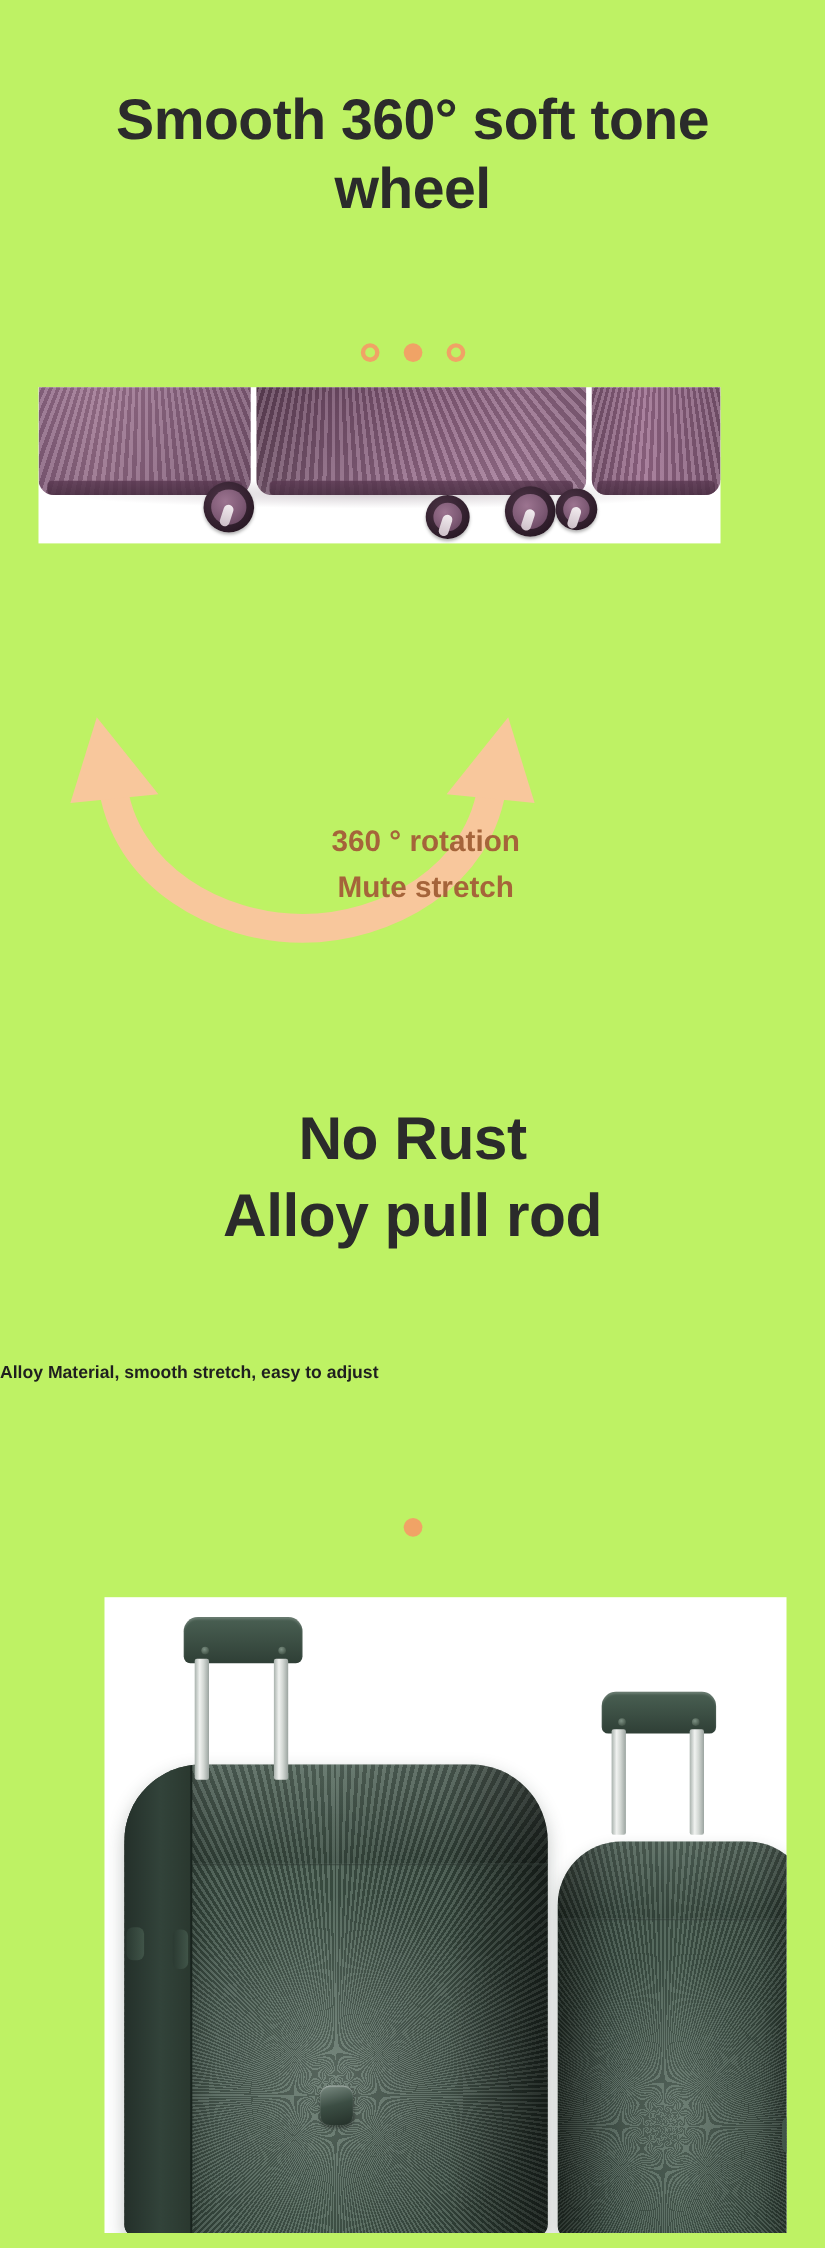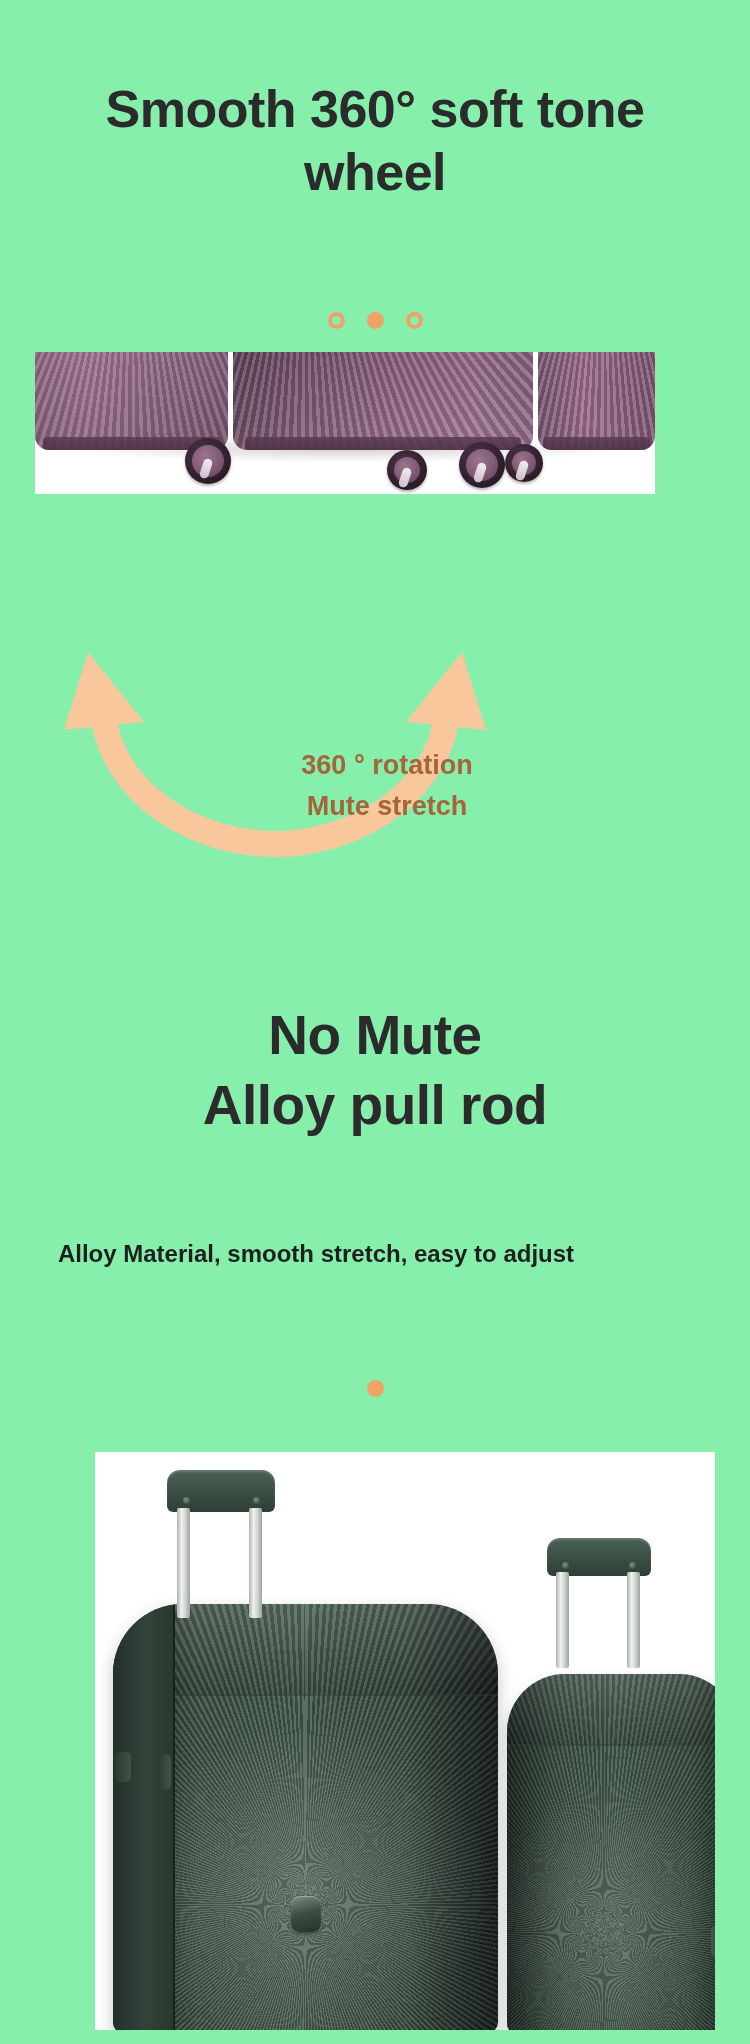--- a/index.html
+++ b/index.html
@@ -15,21 +15,21 @@
     height: 2044px;
     position: relative;
     overflow: hidden;
     -webkit-font-smoothing: antialiased;
   }
 
   .page {
     position: relative;
     width: 750px;
     height: 2044px;
-    background: #86efac;
+    background: #bef264;
   }
 
   
   .section-heading {
     position: absolute;
     left: 0;
     width: 750px;
     text-align: center;
     color: #2b2b2b;
     font-weight: 700;
@@ -232,23 +232,23 @@
     top: 1000px;
     font-size: 55px;
     line-height: 1.28;
   }
 
   #rod-subtitle {
     position: absolute;
     top: 1240px;
     left: 0;
     width: 632px;
-    text-align: center;
+    text-align: left;
     color: #1f1f1f;
-    font-size: 24px;
+    font-size: 16px;
     font-weight: 600;
   }
 
   
   .photo-green {
     position: absolute;
     top: 1452px;
     left: 95px;
     width: 620px;
     height: 578px;
@@ -458,21 +458,21 @@
       <polygon points="402,4 426,82 346,74" fill="#f8c79c"></polygon>
     </svg>
   </div>
 
   <div class="rotation-text">
     <div>360 ° rotation</div>
     <div>Mute stretch</div>
   </div>
 
   <h1 class="section-heading" id="rod-heading">
-    <div>No Mute</div>
+    <div>No Rust</div>
     <div>Alloy pull rod</div>
   </h1>
 
   <p id="rod-subtitle">Alloy Material, smooth stretch, easy to adjust</p>
 
   <div class="dots" id="dots-rod">
     <span class="dot solid"></span>
   </div>
 
   <div class="photo-green">

